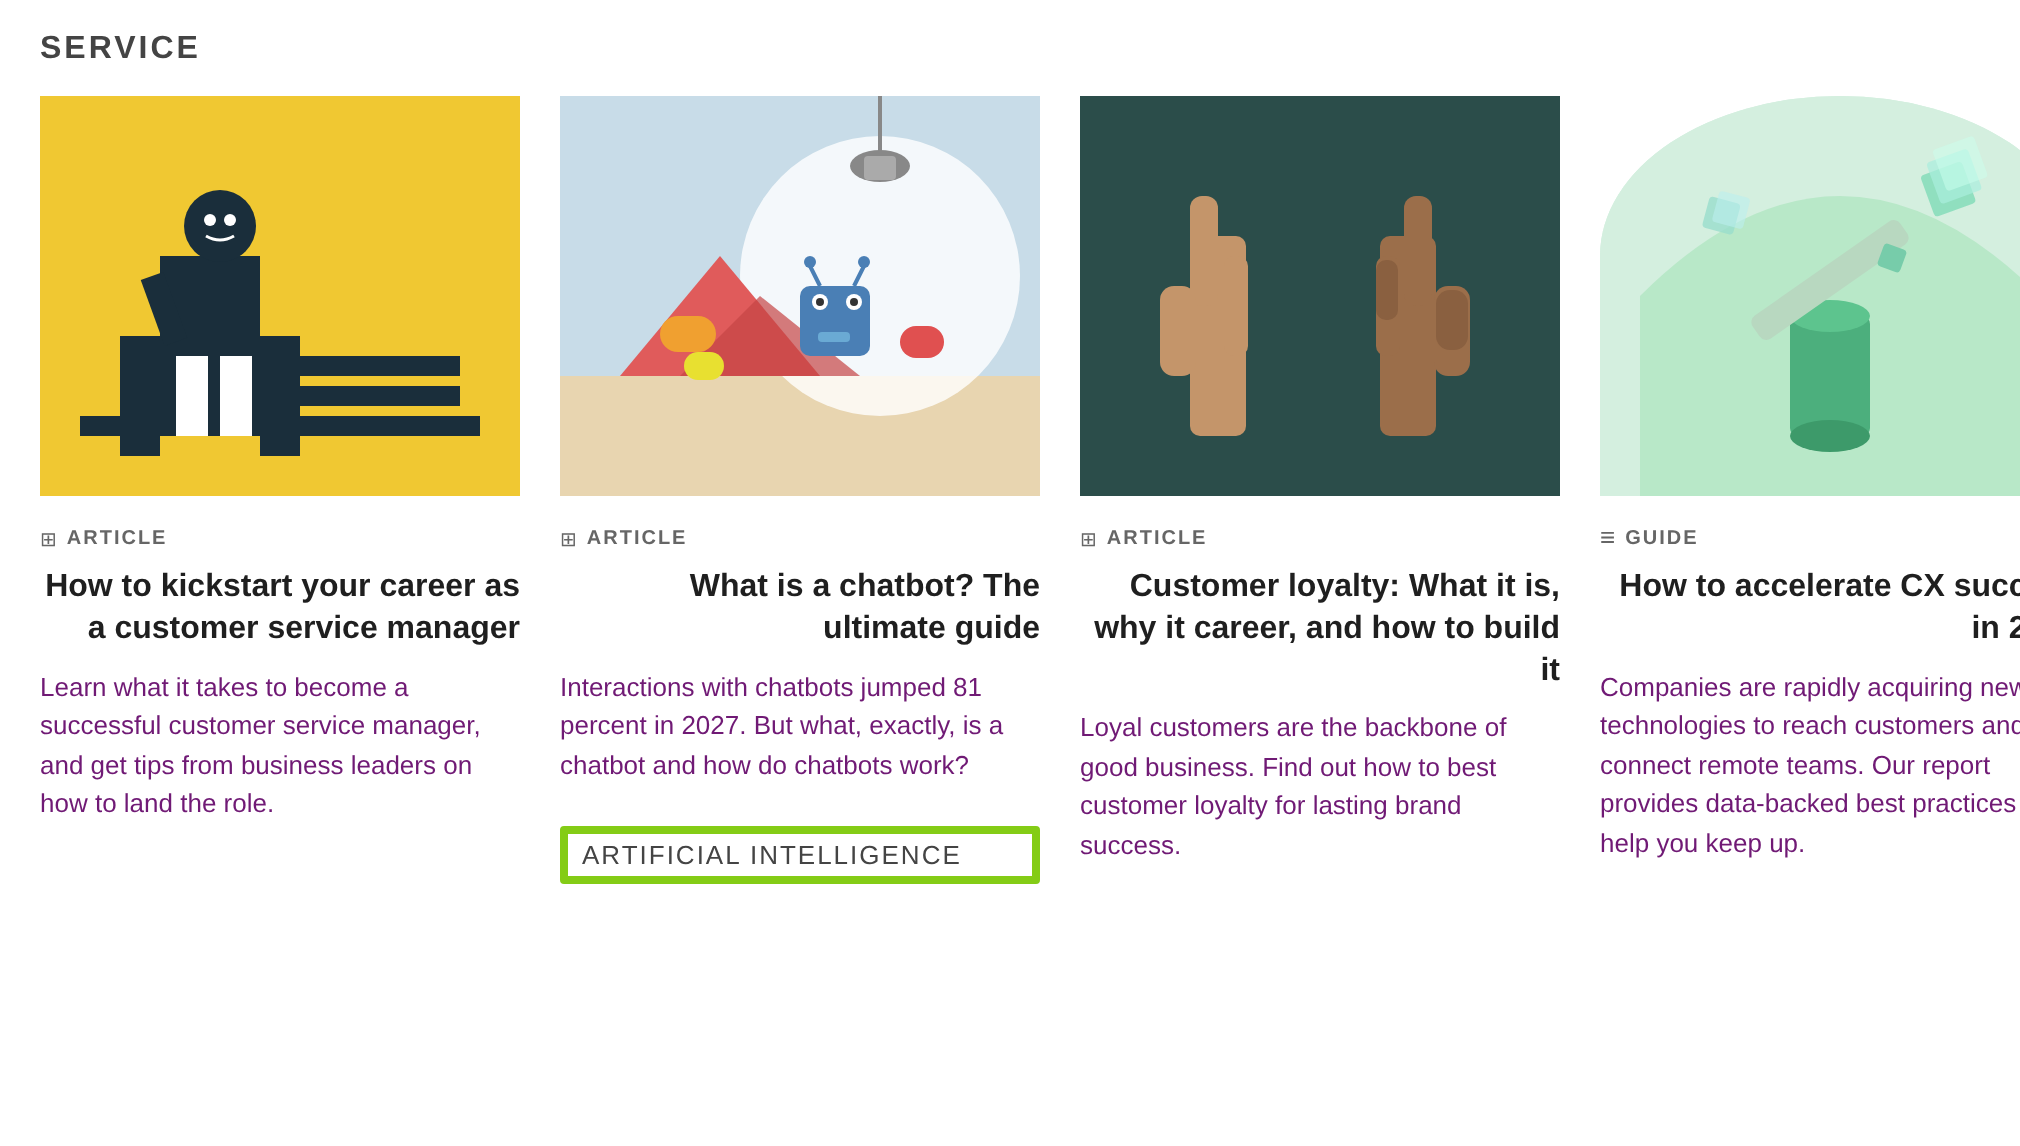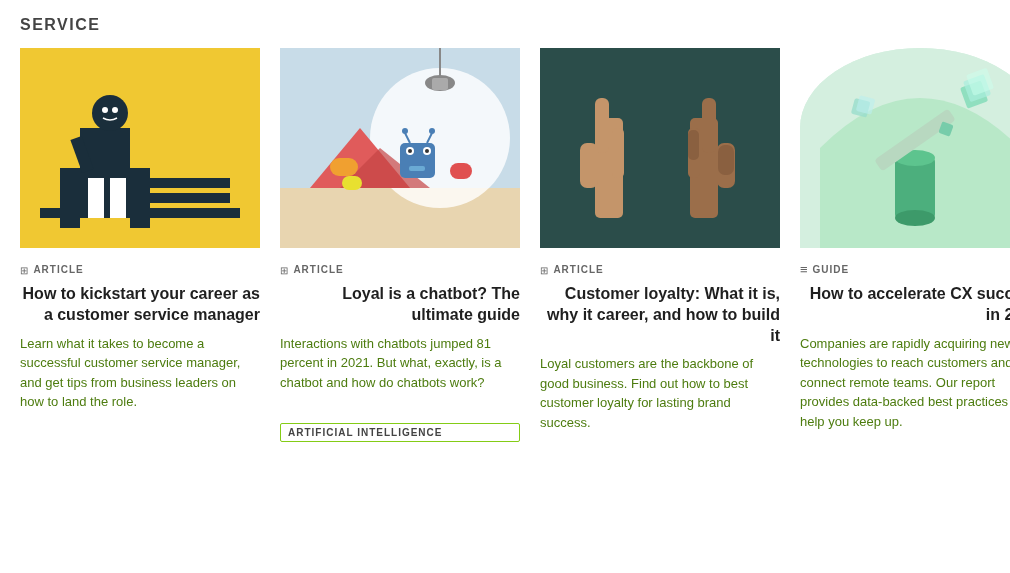--- a/index.html
+++ b/index.html
@@ -99,33 +99,33 @@
       font-size: 16px;
       font-weight: 700;
       color: #1f1f1f;
       line-height: 1.3;
       margin-bottom: 8px;
       text-align: right;
     }
 
     .card-description {
       font-size: 13px;
-      color: #4d7c0f;
+      color: #701a75;
       line-height: 1.5;
       margin-bottom: 10px;
     }
 
     .card-tag {
       display: inline-block;
-      font-size: 10px;
-      font-weight: 700;
+      font-size: 13px;
+      font-weight: 400;
       letter-spacing: 1px;
       color: #444444;
       text-transform: uppercase;
-      border: 1px solid #84cc16;
+      border: 4px solid #84cc16;
       padding: 3px 7px;
       border-radius: 2px;
       margin-top: auto;
     }
 
     
     .img-container {
       width: 100%;
       height: 200px;
       overflow: hidden;
@@ -219,22 +219,22 @@
 
           <line x1="160" y1="0" x2="160" y2="30" stroke="#888" stroke-width="2"></line>
           <ellipse cx="160" cy="35" rx="15" ry="8" fill="#888"></ellipse>
           <rect x="152" y="30" width="16" height="12" rx="2" fill="#aaa"></rect>
         </svg>
       </div>
       <div class="card-meta">
         <span class="meta-squares"></span>
         <span class="card-type">ARTICLE</span>
       </div>
-      <div class="card-title">Loyal is a chatbot? The ultimate guide</div>
-      <div class="card-description">Interactions with chatbots jumped 81 percent in 2021. But what, exactly, is a chatbot and how do chatbots work?</div>
+      <div class="card-title">What is a chatbot? The ultimate guide</div>
+      <div class="card-description">Interactions with chatbots jumped 81 percent in 2027. But what, exactly, is a chatbot and how do chatbots work?</div>
       <span class="card-tag">ARTIFICIAL INTELLIGENCE</span>
     </div>
 
     <div class="card">
       <div class="img-container card-img-3">
         <svg viewBox="0 0 240 200" width="240" height="200" xmlns="http://www.w3.org/2000/svg">
 
           <rect width="240" height="200" fill="#2b4d4a"></rect>
 
           <rect x="55" y="70" width="28" height="100" rx="5" fill="#c4956a"></rect>

